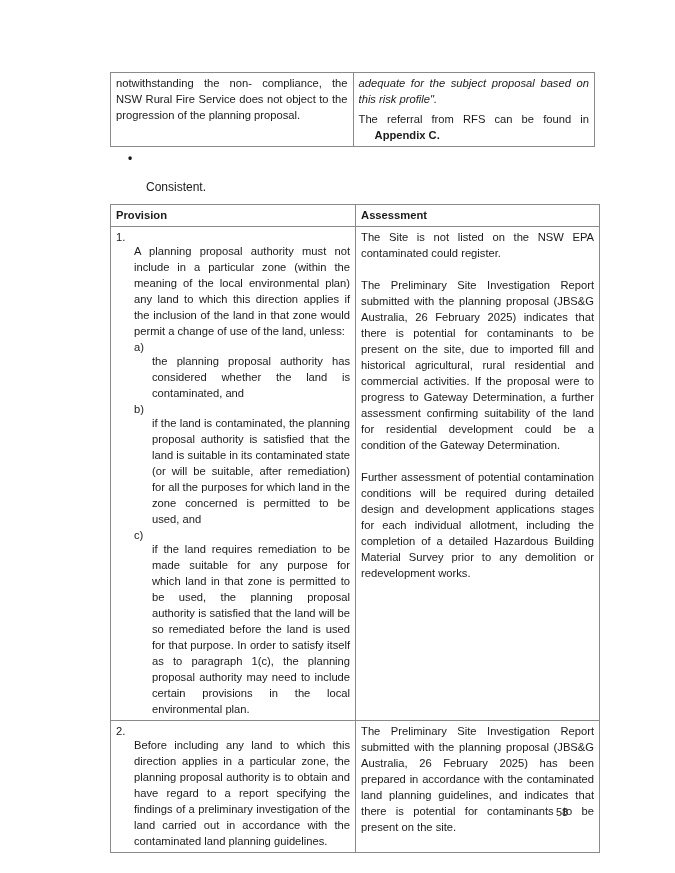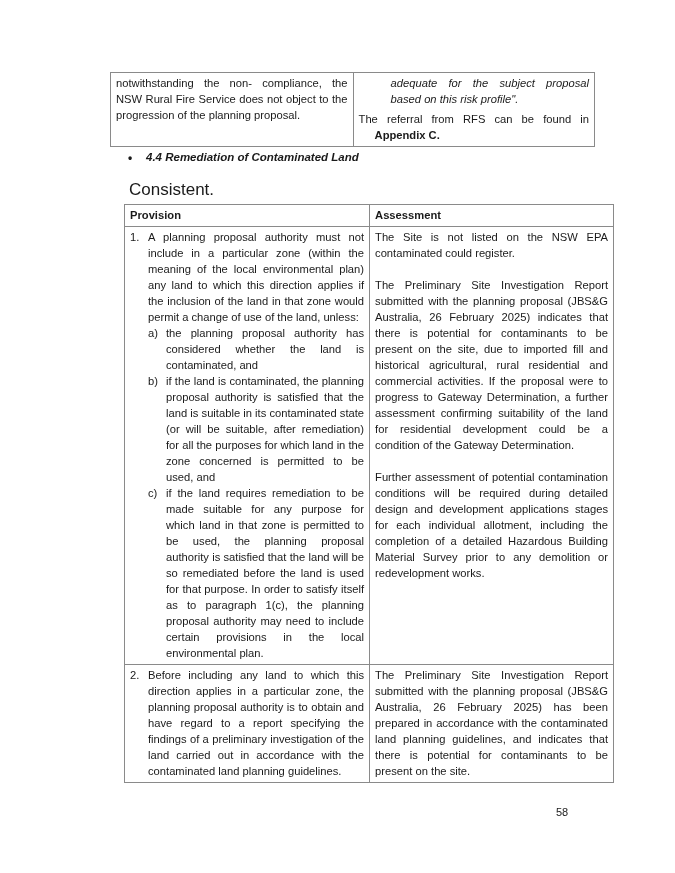--- a/index.html
+++ b/index.html
@@ -3,36 +3,36 @@
 <meta charset="utf-8">
 <style>
   html, body { margin:0; padding:0; background:#ffffff; }
   body { width:675px; height:873px; position:relative; overflow:hidden;
          font-family:"Liberation Sans", sans-serif; color:#1a1a1a; font-size:11.2px; }
   .page { position:absolute; left:0; top:0; width:675px; height:873px; }
   table.doc { position:absolute; border-collapse:collapse; table-layout:fixed; }
   table.doc td, table.doc th { border:1px solid #8a8a8a; vertical-align:top;
          padding:2px 5px 3px 5px; line-height:16px; text-align:justify; }
   #t1 { left:110px; top:72px; width:485px; }
-  #t2 { left:124px; top:204px; width:490px; }
+  #t2 { left:110px; top:204px; width:490px; }
   .col1 { width:221px; }
   .col2 { width:220px; }
   th { text-align:left !important; font-weight:bold; height:16px; }
-  .ital { font-style:italic;margin-left:32px; }
+  .ital { font-style:italic; }
   .bold { font-weight:bold;margin-left:16px; }
   .gap { height:16px; }
   .smallgap { height:4px; }
   .li { display:flex; }
   .num { width:18px; flex:none; }
-  .txt { flex:1; text-align:justify; }
+  .txt { flex:1; text-align:justify;margin-top:14px; }
   .sub { display:flex; }
   .subnum { width:18px; flex:none; }
   .bullet { position:absolute; left:128px; top:151px; font-size:12px; font-weight:bold; }
   .heading { position:absolute; left:146px; top:151px; font-weight:bold; font-style:italic; font-size:11.5px; }
-  .consistent { position:absolute; left:129px; top:180px; font-size:17px; }
+  .consistent { position:absolute; left:146px; top:180px; font-size:12px; }
   .pagenum { position:absolute; left:556px; top:806px; font-size:11px; }
 </style>
 </head>
 <body>
 
 <div class="page">
 
   <table class="doc" id="t1">
     <colgroup>
         <col class="col1">
@@ -49,21 +49,20 @@
         <div>
           <span>The referral from RFS can be found in</span>
           <span class="bold">Appendix C.</span>
         </div>
       </td>
     </tr>
   </tbody>
     </table>
 
   <span class="bullet">•</span>
-  <span class="heading">4.4 Remediation of Contaminated Land</span>
   <span class="consistent">Consistent.</span>
 
   <table class="doc" id="t2">
     <colgroup>
         <col class="col1">
         <col class="col2">
       </colgroup>
     <tbody>
         <tr>
       <th>Provision</th>

